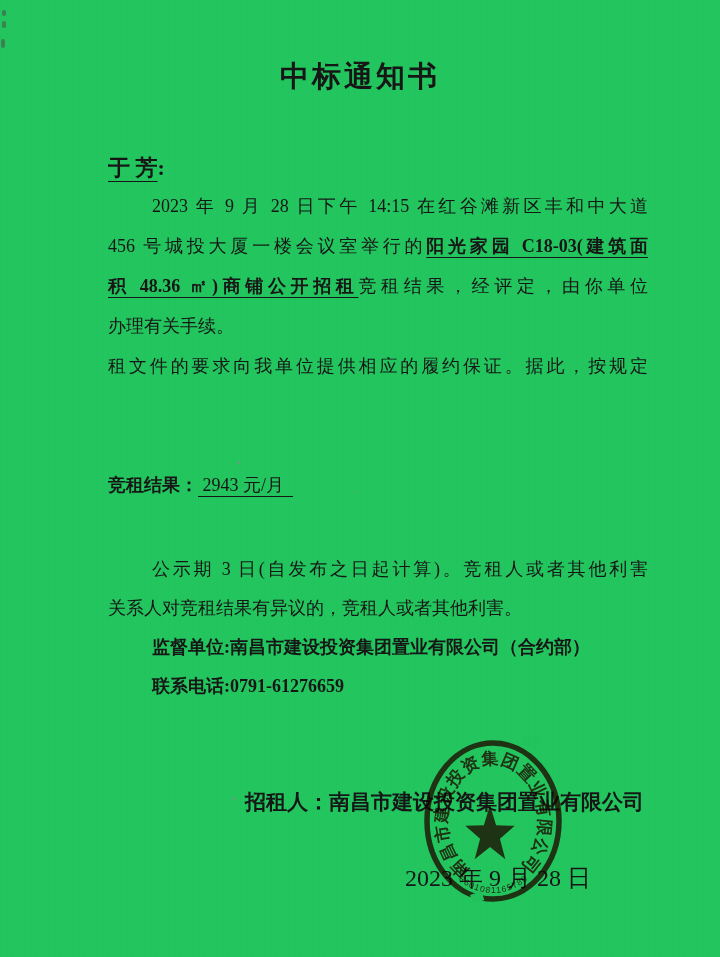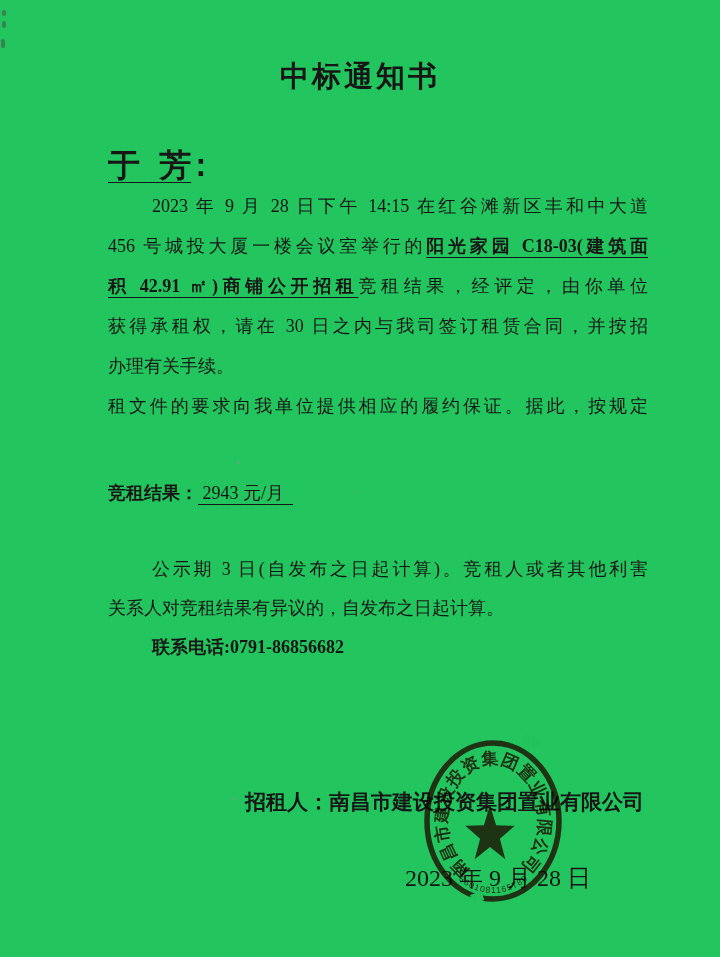--- a/index.html
+++ b/index.html
@@ -11,21 +11,21 @@
   
   .page::before{
     content:"";position:absolute;inset:0;pointer-events:none;z-index:1;
     background:repeating-linear-gradient(90deg,rgba(70,70,80,0.018) 0 1px,rgba(0,0,0,0) 1px 6px);
   }
   .doc-title{
     position:absolute;top:57px;left:0;width:720px;text-align:center;
     font-size:29px;font-weight:600;letter-spacing:3px;z-index:2;
   }
   .content{position:absolute;left:108px;width:540px;z-index:2;}
-  .salutation{top:151px;font-size:32px;line-height:34px;font-weight:600;font-family:Liberation Mono, monospace;}
+  .salutation{top:151px;font-size:22px;line-height:34px;font-weight:600;}
   .salutation .u{text-underline-offset:6px;}
   .para1{top:186px;}
   .result-block{top:465px;}
   .para2{top:550px;}
   .doc-line{height:40px;line-height:40px;font-size:18px;white-space:pre-wrap;}
   .para2 .doc-line{height:39px;line-height:39px;}
   .doc-line.just{text-align:justify;text-align-last:justify;}
   .doc-line.ind{padding-left:44px;}
   .b{font-weight:700;}
   .u{text-decoration:underline;text-decoration-thickness:1.4px;text-underline-offset:5px;}
@@ -49,34 +49,34 @@
 
   <div class="doc-title">中标通知书</div>
 
   <div class="content salutation" style="position:absolute;">
     <span class="u">于 芳</span><span>:</span>
   </div>
 
   <div class="content para1" style="position:absolute;">
       <div class="doc-line just ind"><span>2023 年 9 月 28 日下午 14:15 在红谷滩新区丰和中大道</span></div>
       <div class="doc-line just"><span>456 号城投大厦一楼会议室举行的</span><span class="b u">阳光家园 C18-03(建筑面</span></div>
-      <div class="doc-line just"><span class="b u">积 42.91 ㎡)商铺公开招租</span><span>竞租结果，经评定，由你单位</span></div>
-      <div class="doc-line just"><span>获得承租权，请在 30 日之内与我司签订租赁合同，并按招</span></div>
+      <div class="doc-line just"><span class="b u">积 48.36 ㎡)商铺公开招租</span><span>竞租结果，经评定，由你单位</span></div>
       <div class="doc-line"><span>办理有关手续。</span></div>
       <div class="doc-line just"><span>租文件的要求向我单位提供相应的履约保证。据此，按规定</span></div>
     </div>
 
-  <div class="content result-block" style="position:absolute;margin-top:8px;">
+  <div class="content result-block" style="position:absolute;">
       <div class="doc-line"><span class="b">竞租结果：</span><span class="u">&nbsp;2943 元/月&nbsp;&nbsp;</span></div>
     </div>
 
   <div class="content para2" style="position:absolute;">
       <div class="doc-line just ind"><span>公示期 3 日(自发布之日起计算)。竞租人或者其他利害</span></div>
-      <div class="doc-line"><span>关系人对竞租结果有异议的，自发布之日起计算。</span></div>
-      <div class="doc-line ind"><span class="b">联系电话:0791-86856682</span></div>
+      <div class="doc-line"><span>关系人对竞租结果有异议的，竞租人或者其他利害。</span></div>
+      <div class="doc-line ind"><span class="b">监督单位:南昌市建设投资集团置业有限公司（合约部）</span></div>
+      <div class="doc-line ind"><span class="b">联系电话:0791-61276659</span></div>
     </div>
 
   <div class="issuer-line">招租人：南昌市建设投资集团置业有限公司</div>
   <div class="date-line">2023 年 9 月 28 日</div>
 
   <svg class="seal-svg" width="720" height="957" viewBox="0 0 720 957">
     <defs>
       <path id="sealNameArc" d="M 470 870.4 A 46 57 0 1 1 516 870.4" fill="none"></path>
       <path id="sealNumArc" d="M 458.6 880 A 60 72 0 0 0 527.4 880" fill="none"></path>
     </defs>

